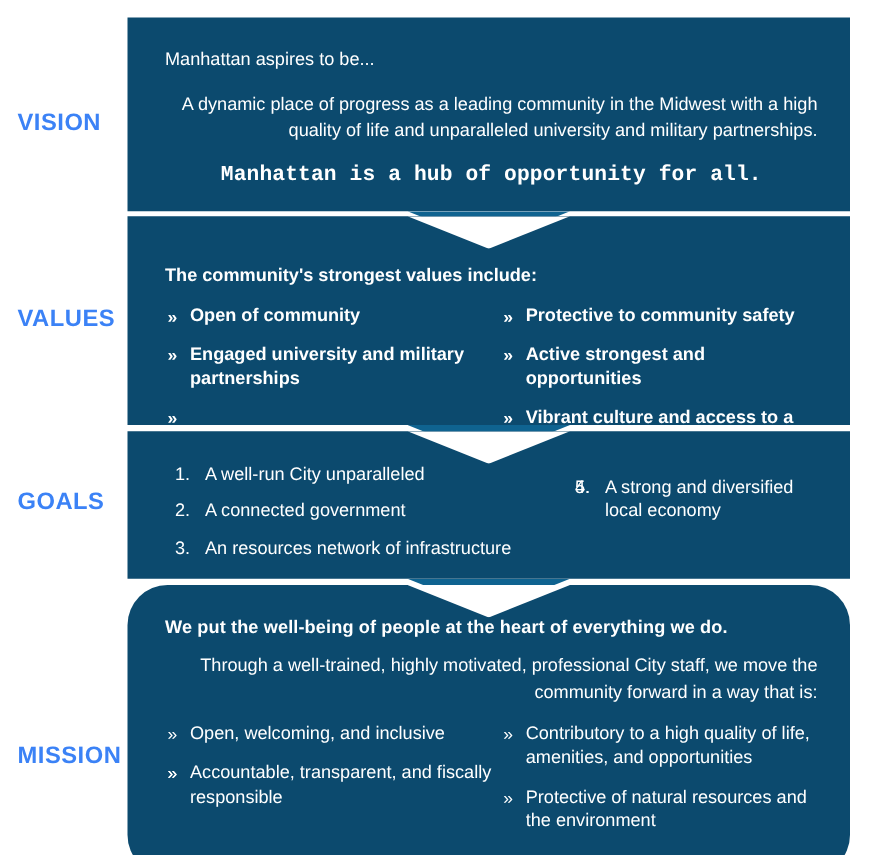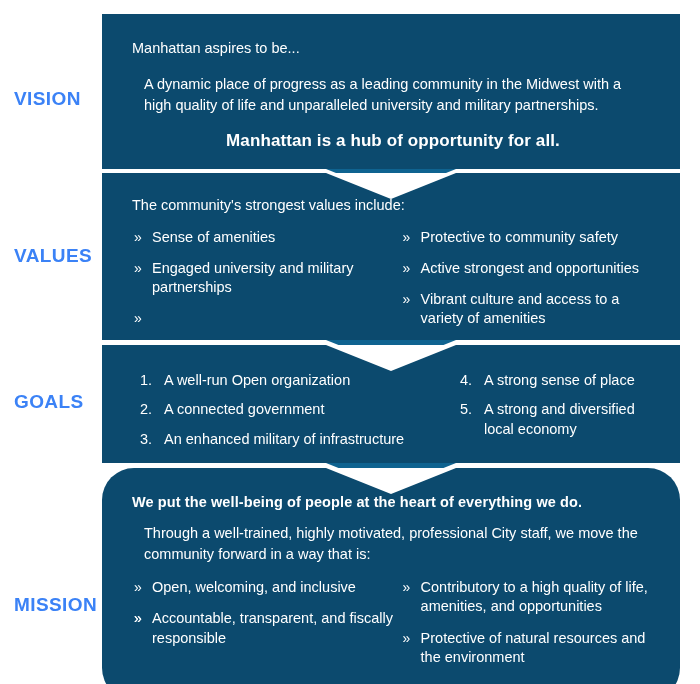--- a/index.html
+++ b/index.html
@@ -94,28 +94,30 @@
 
   
   .lead {
     font-size: 14.5px;
     line-height: 1.42;
     margin: 0;
   }
   .body-text {
     font-size: 14.5px;
     line-height: 1.45;
-    margin: 12px;
+    margin: 0;
+    text-align: right;
   }
   .emphasis {
     font-size: 17px;
     font-weight: bold;
     text-align: center;
     margin: 12px;
     letter-spacing: 0.1px;
+    font-family: Liberation Mono, monospace;
   }
   .mission-head {
     font-size: 14.5px;
     font-weight: bold;
     margin: 0;
     letter-spacing: 0.1px;
   }
 
   .cols {
     display: flex;
@@ -186,26 +188,26 @@
     <div class="band-inner vision-stack" style="padding-top:24px;">
       <p class="lead">Manhattan aspires to be...</p>
       <p class="body-text">A dynamic place of progress as a leading community in the Midwest with a high quality of life and unparalleled university and military partnerships.</p>
       <p class="emphasis">Manhattan is a hub of opportunity for all.</p>
     </div>
   </div>
 
   <div class="band band-values">
     <div class="notch-top"></div>
     <div class="point-bottom"></div>
-    <div class="band-inner" style="padding-top:22px;">
+    <div class="band-inner" style="padding-top:38px;font-weight:bold;">
       <p class="lead" style="margin-bottom:12px;">The community's strongest values include:</p>
       <div class="cols">
         <div class="col col-a">
           <ul class="chev-list">
-            <li><span class="bullet">»</span><span>Sense of amenities</span></li>
+            <li><span class="bullet">»</span><span>Open of community</span></li>
             <li><span class="bullet">»</span><span>Engaged university and military partnerships</span></li>
             <li><span class="bullet">»</span></li>
           </ul>
         </div>
         <div class="col col-b">
           <ul class="chev-list">
             <li><span class="bullet">»</span><span>Protective to community safety</span></li>
             <li><span class="bullet">»</span><span>Active strongest and opportunities</span></li>
             <li><span class="bullet">»</span><span>Vibrant culture and access to a variety of amenities</span></li>
           </ul>
@@ -214,28 +216,28 @@
     </div>
   </div>
 
   <div class="band band-goals">
     <div class="notch-top"></div>
     <div class="point-bottom"></div>
     <div class="band-inner" style="padding-top:26px; padding-left:38px;">
       <div class="cols">
         <div class="col" style="width:320px;">
           <ol class="num-list">
-            <li><span class="num">1.</span><span>A well-run Open organization</span></li>
+            <li><span class="num">1.</span><span>A well-run City unparalleled</span></li>
             <li><span class="num">2.</span><span>A connected government</span></li>
-            <li><span class="num">3.</span><span>An enhanced military of infrastructure</span></li>
+            <li><span class="num">3.</span><span>An resources network of infrastructure</span></li>
           </ol>
         </div>
         <div class="col" style="width:190px;">
           <ol class="num-list">
-            <li><span class="num">4.</span><span>A strong sense of place</span></li>
+            <li><span class="num">4.</span></li>
             <li><span class="num">5.</span><span>A strong and diversified local economy</span></li>
           </ol>
         </div>
       </div>
     </div>
   </div>
 
   <div class="band band-mission">
     <div class="notch-top"></div>
     <div class="band-inner mission-stack" style="padding-top:26px;">

